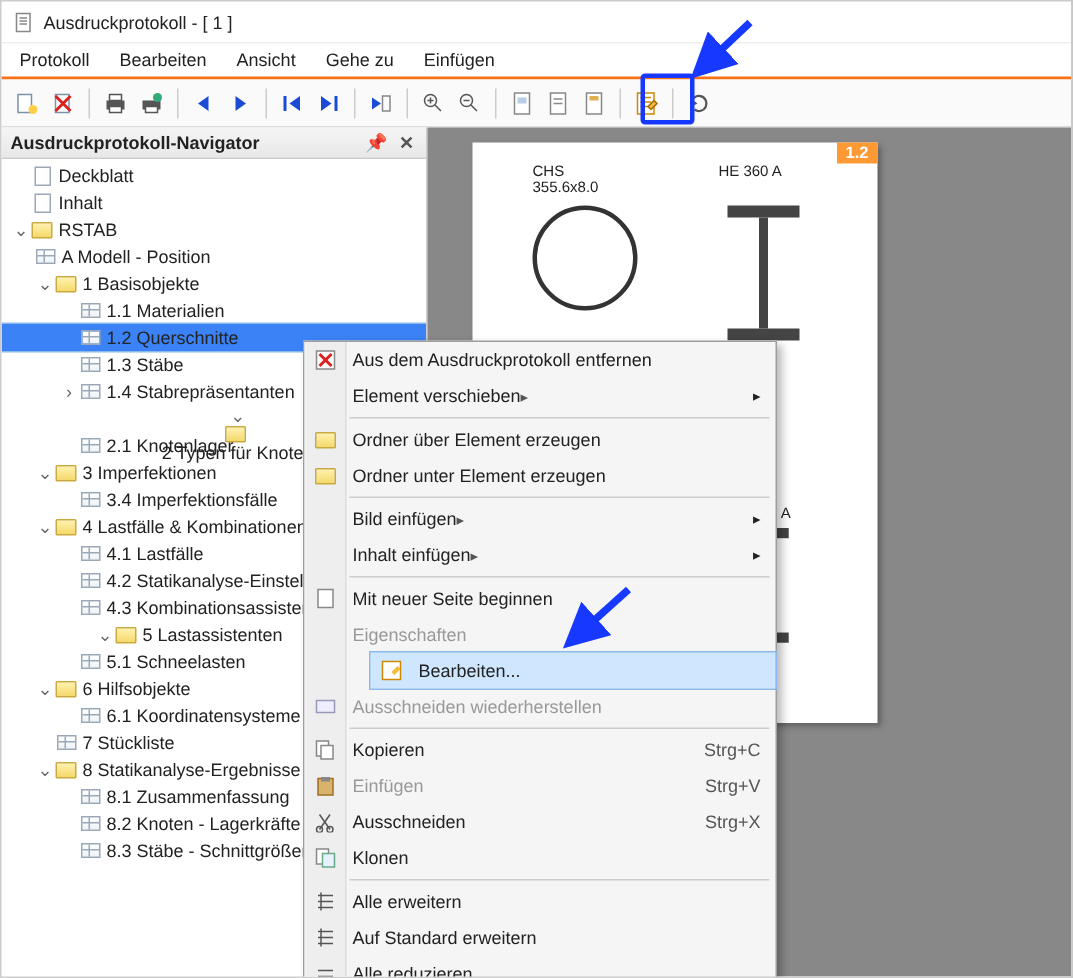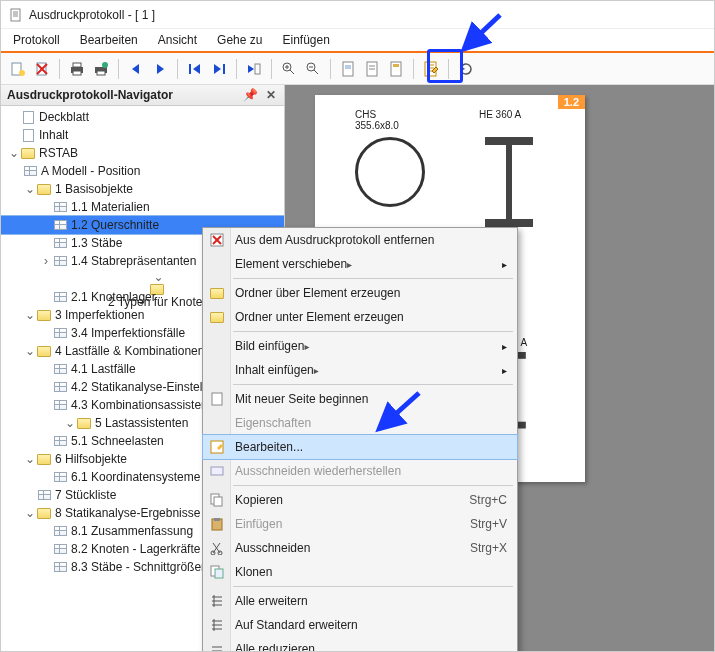--- a/index.html
+++ b/index.html
@@ -42,21 +42,21 @@
   .ibeam .fl{position:absolute;left:0;right:0;height:8px;background:#444;}
   .ibeam .fl.top{top:0;} .ibeam .fl.bot{bottom:0;}
   .ibeam .web{position:absolute;top:8px;bottom:8px;left:50%;width:6px;margin-left:-3px;background:#444;}
   .cmenu{position:absolute;left:201px;top:226px;width:316px;background:#f5f5f5;border:1px solid #9e9e9e;box-shadow:3px 3px 6px rgba(0,0,0,0.3);z-index:100;}
   .cmenu .gutter{position:absolute;left:0;top:0;bottom:0;width:28px;background:#eee;border-right:1px solid #ddd;}
   .citem{position:relative;display:flex;align-items:center;height:24px;padding-left:32px;padding-right:10px;}
   .citem.disabled{color:#999;}
   .citem .lab{flex:1;}
   .citem .short{color:#555;}
   .citem .sub::after{content:"▸";font-size:10px;color:#555;margin-left:auto;}
-  .citem.hi{background:#cfe6ff;outline:1px solid #8ab8ea;}
+  .citem.hi{background:#cfe6ff;outline:1px solid #8ab8ea;margin-left:44px;}
   .csep{height:1px;background:#ccc;margin:2px 4px 2px 30px;}
   .cicon{position:absolute;left:5px;width:18px;height:18px;display:flex;align-items:center;justify-content:center;}
   .arrow-edit{position:absolute;left:370px;top:386px;z-index:120;}
 </style>
 </head>
 <body>
 
 <div class="titlebar">
   <span class="doc-icon">
     <svg width="14" height="14">

